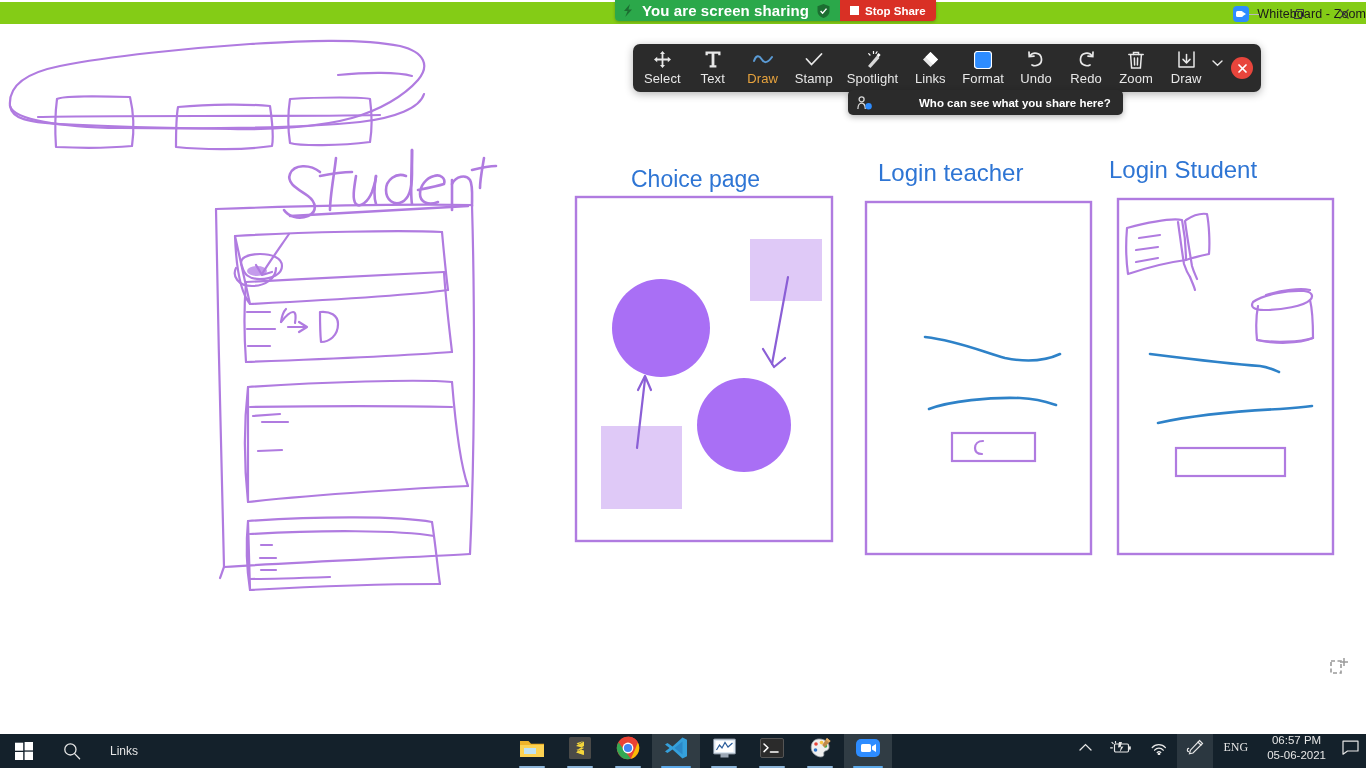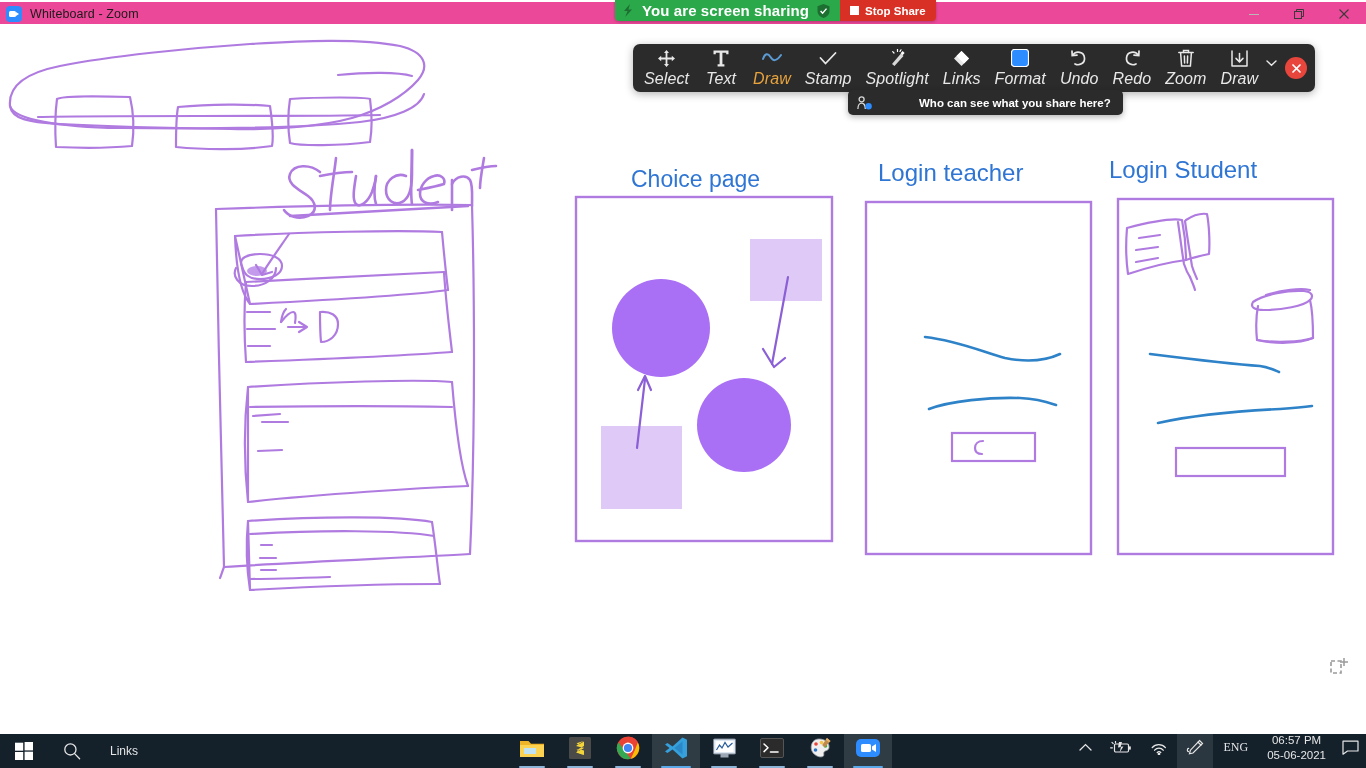--- a/index.html
+++ b/index.html
@@ -12,22 +12,22 @@
   }
   #screen {
     position: relative;
     width: 1366px; height: 768px;
     background: #ffffff;
   }
 
   
   #titlebar {
     position: absolute; left: 0; top: 2px; width: 1366px; height: 24px;
-    background: #ec4899;
-    display: flex; align-items: center;
+    background: #84cc16;
+    display: flex; align-items: center; justify-content: flex-end;
   }
   #titlebar .tb-icon {
     width: 16px; height: 16px; margin-left: 6px; margin-right: 8px;
     background: #2D8CFF; border-radius: 4px;
     position: relative; flex: 0 0 auto;
   }
   #titlebar .tb-icon::after {
     content: ""; position: absolute; left: 3px; top: 5px;
     width: 7px; height: 6px; background: #fff; border-radius: 1.5px;
   }
@@ -89,21 +89,21 @@
     display: flex; flex-direction: column; align-items: center;
     justify-content: center; gap: 2px;
     min-width: 50px; height: 46px; padding: 0 7px;
     cursor: pointer; border-radius: 5px;
   }
   .tool .glyph {
     height: 19px; display: flex; align-items: center; justify-content: center;
     color: #E8E8E8;
   }
   .tool .lbl {
-    font-size: 16px; color: #E8E8E8; white-space: nowrap; letter-spacing: .1px; font-style: italic;
+    font-size: 13px; color: #E8E8E8; white-space: nowrap; letter-spacing: .1px;
   }
   .tool.active .lbl, .tool.active .glyph { color: #E8A33D; }
   .tool-close {
     width: 22px; height: 22px; border-radius: 50%; background: #E8453C;
     display: flex; align-items: center; justify-content: center;
     margin-left: 8px; margin-right: 4px; cursor: pointer;
   }
   .savewrap { display: flex; align-items: center; }
   .chev { color: #E8E8E8; margin-left: 1px; margin-bottom: 12px; }
 

